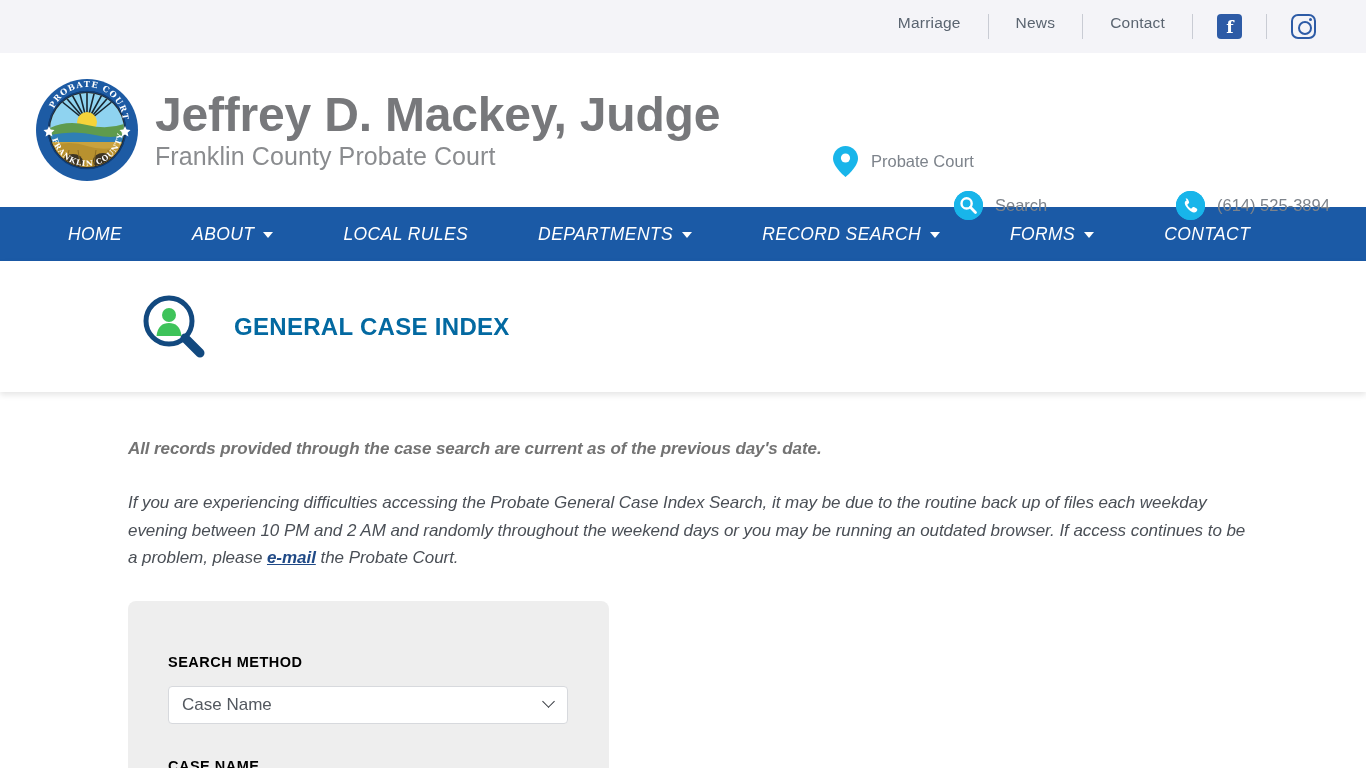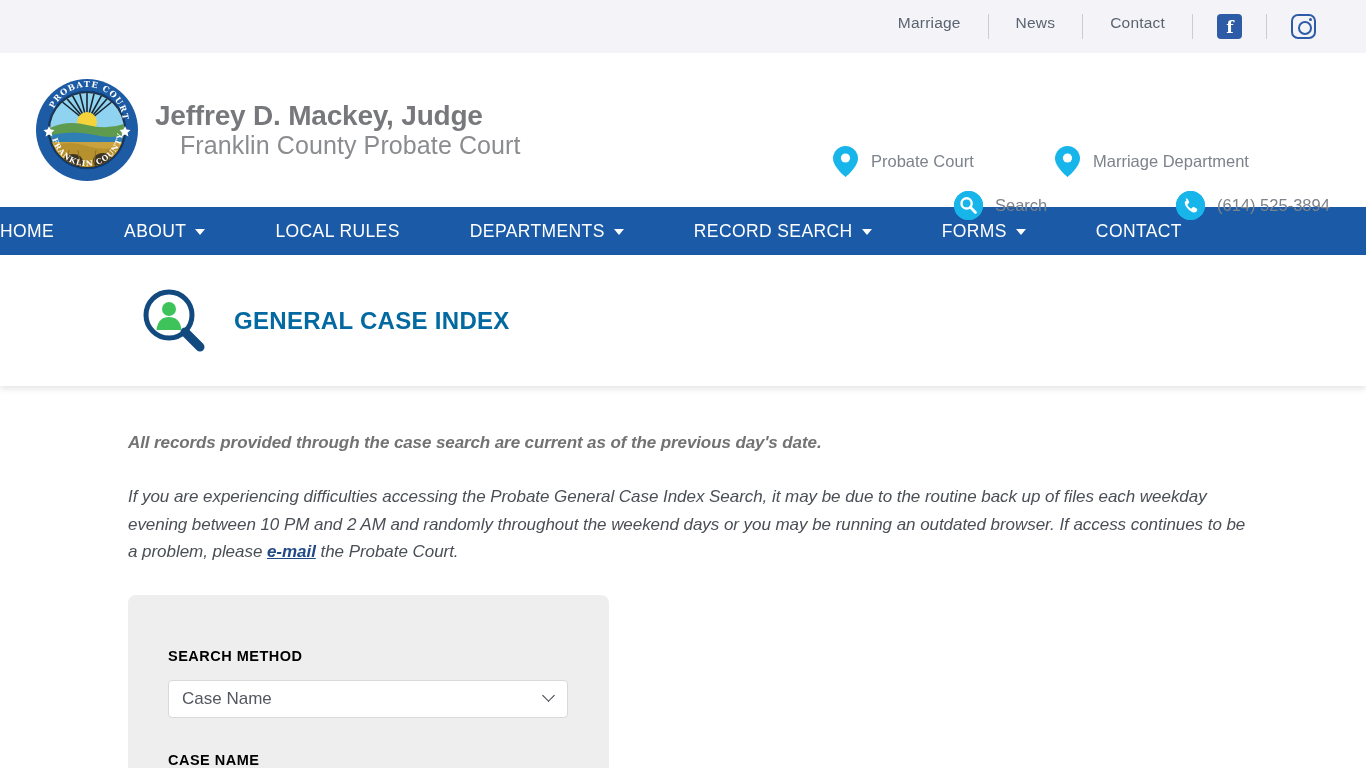--- a/index.html
+++ b/index.html
@@ -95,32 +95,31 @@
   }
   .brand {
     display: flex;
     align-items: center;
     padding-left: 35px;
     cursor: pointer;
   }
   .seal { width: 104px; height: 104px; flex: 0 0 104px; }
   .brand-text { margin-left: 16px; }
   .brand-title {
-    font-size: 28px;
+    font-size: 48px;
     font-weight: bold;
     color: #77787b;
     letter-spacing: -.2px;
     line-height: 1.12;
   }
   .brand-sub {
     font-size: 25px;
     color: #8a8c8f;
     letter-spacing: .1px;
     line-height: 1.18;
-    margin-left: 25px;
   }
 
   .head-contact {
     position: absolute;
     right: 34px;
     top: 86px;
     width: 500px;
   }
   .hc-row { display: flex; align-items: center; height: 44px; }
   .hc-row.r1 { justify-content: flex-start; }
@@ -146,24 +145,26 @@
     width: 29px; height: 29px;
     border-radius: 50%;
     background: #18b5ea;
     flex: 0 0 29px;
     position: relative;
   }
   .circ-icon svg { position: absolute; left: 0; top: 0; }
 
   
   .nav {
-    height: 48px;
+    height: 54px;
     background: #1b5aa6;
     display: flex;
     align-items: center;
+    padding-left: 68px;
+    font-style: italic;
   }
   .nav-item {
     color: #ffffff;
     font-size: 17.5px;
     letter-spacing: .4px;
     text-decoration: none;
     display: flex;
     align-items: center;
     margin-right: 70px;
     cursor: pointer;
@@ -347,27 +348,20 @@
 
   <div class="head-contact">
     <div class="hc-row r1">
       <a class="hc-item w1">
         <svg class="pin-icon" viewBox="0 0 27 33">
           <path d="M13.5 1 C6.6 1 1 6.6 1 13.5 C1 22 13.5 32 13.5 32 C13.5 32 26 22 26 13.5 C26 6.6 20.4 1 13.5 1 Z" fill="#18b5ea"></path>
           <circle cx="13.5" cy="13" r="4.6" fill="#ffffff"></circle>
         </svg>
         <span class="hc-label">Probate Court</span>
       </a>
-      <a class="hc-item">
-        <svg class="pin-icon" viewBox="0 0 27 33">
-          <path d="M13.5 1 C6.6 1 1 6.6 1 13.5 C1 22 13.5 32 13.5 32 C13.5 32 26 22 26 13.5 C26 6.6 20.4 1 13.5 1 Z" fill="#18b5ea"></path>
-          <circle cx="13.5" cy="13" r="4.6" fill="#ffffff"></circle>
-        </svg>
-        <span class="hc-label">Marriage Department</span>
-      </a>
     </div>
     <div class="hc-row r2">
       <a class="hc-item w1">
         <span class="circ-icon">
           <svg width="29" height="29" viewBox="0 0 29 29">
             <circle cx="14.5" cy="14.5" r="14.5" fill="#18b5ea"></circle>
             <circle cx="12.6" cy="12.4" r="5.1" fill="none" stroke="#ffffff" stroke-width="2.4"></circle>
             <line x1="16.4" y1="16.3" x2="21.5" y2="21.4" stroke="#ffffff" stroke-width="2.8" stroke-linecap="round"></line>
           </svg>
         </span>

